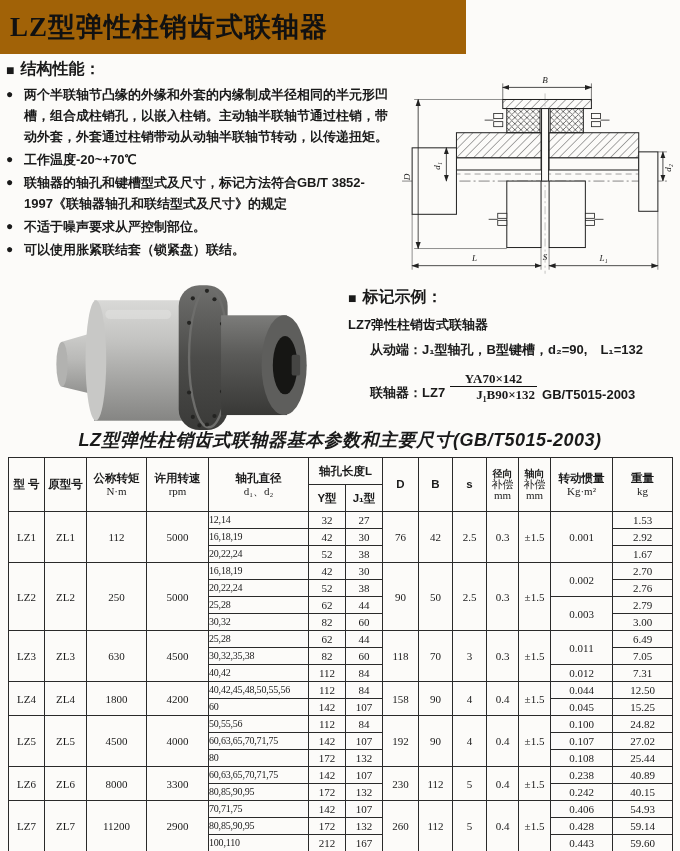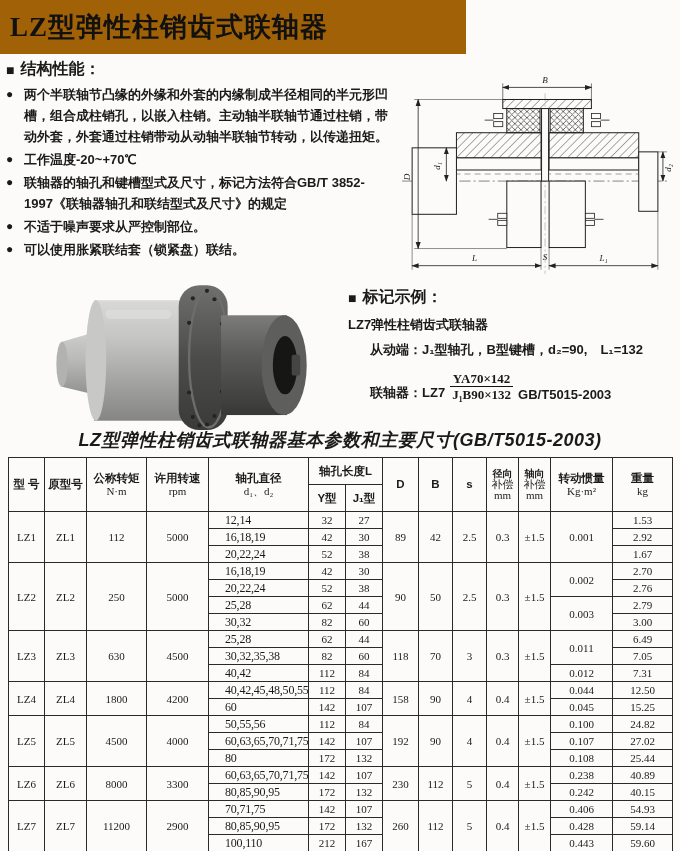--- a/index.html
+++ b/index.html
@@ -28,32 +28,32 @@
   #photo{position:absolute;left:40px;top:272px;width:300px;height:160px;}
   #photo svg{width:100%;height:100%;}
 
   
   #marking{position:absolute;left:348px;top:287px;width:328px;}
   #marking .m-line{margin-left:22px;font-size:13px;font-weight:600;line-height:25px;white-space:nowrap;}
   #marking .m-line.first{margin-left:0;}
   #marking .m-formula{margin-left:22px;margin-top:9px;display:flex;align-items:flex-end;font-size:13px;font-weight:600;white-space:nowrap;}
   .frac{display:inline-flex;flex-direction:column;text-align:center;margin:0 5px;font-family:"Liberation Serif",serif;font-weight:700;font-size:13px;line-height:15px;}
   .frac .top{border-bottom:1px solid #111;padding:0 2px;}
-  .frac .bot{padding:0 2px;}
+  .frac .bot{padding:0 2px;margin-left:24px;}
 
   
   #table-title{position:absolute;left:0;top:428px;width:680px;text-align:center;font-size:18px;font-weight:800;letter-spacing:0.5px;font-style:italic;}
   #spec-table{position:absolute;left:8px;top:457px;width:664px;border-collapse:collapse;table-layout:fixed;}
   #spec-table th,#spec-table td{border:1px solid #2a2a2a;padding:0;text-align:center;vertical-align:middle;overflow:hidden;}
   #spec-table thead th{font-size:11.5px;font-weight:700;line-height:13px;height:26px;background:#fcfbf9;}
   #spec-table thead th.small-head{font-size:10px;line-height:11px;font-weight:700;}
   #spec-table thead th .hl{display:block;}
   #spec-table thead th .hl.sub{font-family:"Liberation Serif",serif;font-weight:400;font-size:11px;}
   #spec-table tbody td{font-family:"Liberation Serif",serif;font-size:11px;height:16px;line-height:14px;}
-  #spec-table tbody td.cell-bore{text-align:left;padding-left:16px;font-size:12px;letter-spacing:-0.2px;}
+  #spec-table tbody td.cell-bore{text-align:left;padding-left:0;font-size:10px;letter-spacing:-0.2px;}
 </style>
 </head>
 <body>
 
 <div id="page">
 
   <div id="title-bar">
     <span class="t-main">LZ型弹性柱销齿式联轴器</span>
   </div>
 
@@ -303,21 +303,21 @@
       </thead>
     <tbody id="spec-body">
         <tr>
           <td rowspan="3">LZ1</td>
           <td rowspan="3">ZL1</td>
           <td rowspan="3">112</td>
           <td rowspan="3">5000</td>
           <td class="cell-bore">12,14</td>
           <td>32</td>
           <td>27</td>
-          <td rowspan="3">89</td>
+          <td rowspan="3">76</td>
           <td rowspan="3">42</td>
           <td rowspan="3">2.5</td>
           <td rowspan="3">0.3</td>
           <td rowspan="3">±1.5</td>
           <td rowspan="3">0.001</td>
           <td>1.53</td>
         </tr>
         <tr>
           <td class="cell-bore">16,18,19</td>
           <td>42</td>

